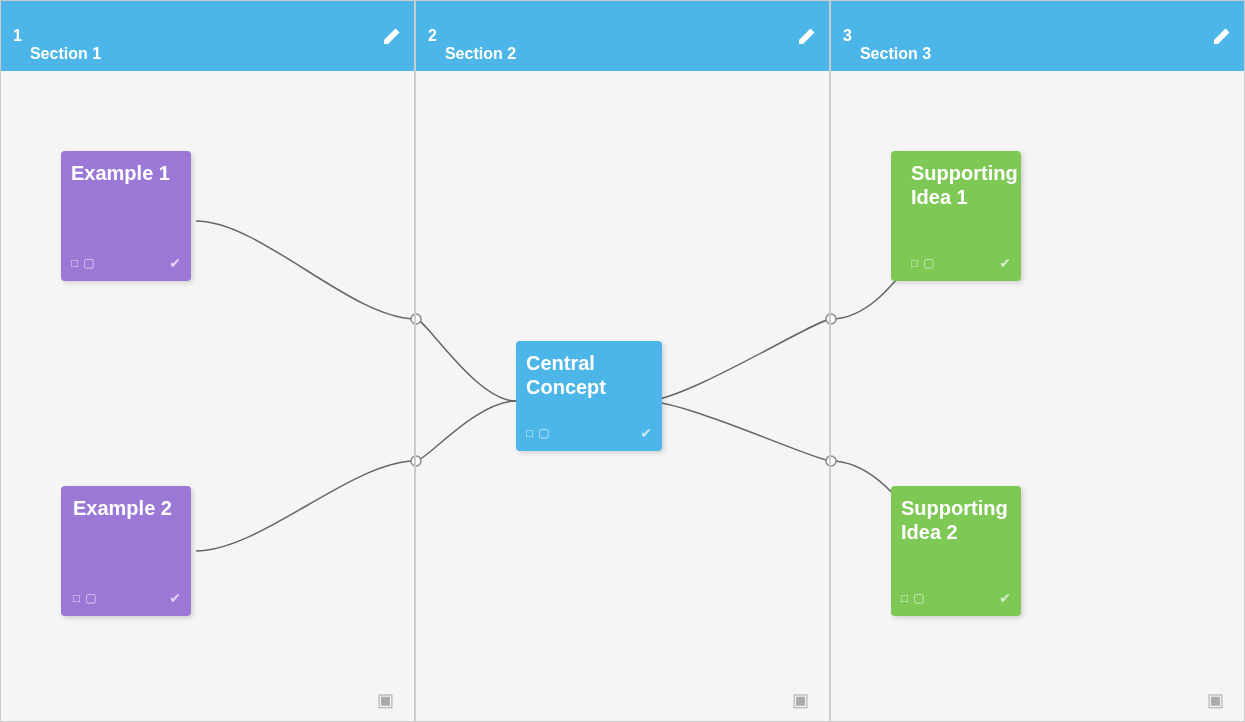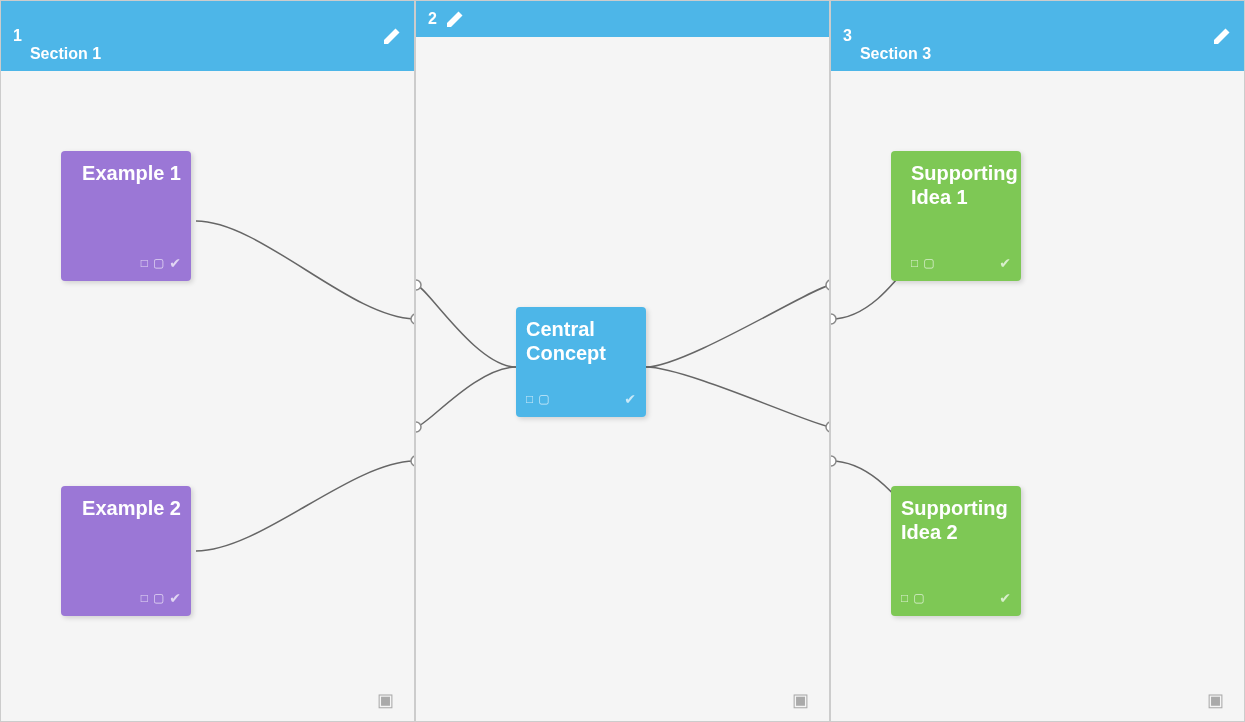--- a/index.html
+++ b/index.html
@@ -95,21 +95,21 @@
       font-size: 12px;
     }
 
     .note-check {
       margin-left: auto;
       color: rgba(255,255,255,0.7);
       font-size: 14px;
     }
 
     
-    .note-purple { background: #9b77d6; align-items: flex-end; }
+    .note-purple { background: #9b77d6; }
     
     .note-green { background: #7ec855; }
     
     .note-blue { background: #4db6e8; }
 
     
     .central-note {
       width: 130px;
       height: 110px;
     }
@@ -176,41 +176,42 @@
         </div>
       </div>
 
       <span class="bottom-icon" style="right: 20px;">▣</span>
     </div>
   </div>
 
   <div class="section section-2">
     <div class="section-header">
       <span class="section-number">2</span>
+      <span class="section-title">Section 2</span>
       <svg class="edit-icon" viewBox="0 0 20 20" fill="white">
         <path d="M13.5 2.5l4 4L6 18H2v-4L13.5 2.5zm0 0"></path>
       </svg>
     </div>
     <div class="section-body">
 
       <svg class="connections-svg" style="overflow:visible;">
 
         <path d="M100,330 C60,330 10,248 0,248" stroke="#666" stroke-width="1.5" fill="none"></path>
         <path d="M100,330 C60,330 10,390 0,390" stroke="#666" stroke-width="1.5" fill="none"></path>
 
         <path d="M230,330 C270,330 400,248 415,248" stroke="#666" stroke-width="1.5" fill="none"></path>
         <path d="M230,330 C270,330 400,390 415,390" stroke="#666" stroke-width="1.5" fill="none"></path>
 
         <circle cx="0" cy="248" r="5" fill="white" stroke="#888" stroke-width="1.5"></circle>
         <circle cx="0" cy="390" r="5" fill="white" stroke="#888" stroke-width="1.5"></circle>
         <circle cx="415" cy="248" r="5" fill="white" stroke="#888" stroke-width="1.5"></circle>
         <circle cx="415" cy="390" r="5" fill="white" stroke="#888" stroke-width="1.5"></circle>
       </svg>
 
-      <div class="sticky-note note-blue central-note" style="top: 270px; left: 100px; width: 130px; height: 110px;">
+      <div class="sticky-note note-blue central-note" style="top: 270px; left: 100px; width: 146px; height: 110px;">
         <div class="note-text">Central Concept</div>
         <div class="note-icons">
           <span class="note-icon">□</span>
           <span class="note-icon">▢</span>
           <span class="note-check">✔</span>
         </div>
       </div>
 
       <span class="bottom-icon" style="right: 20px;">▣</span>
     </div>

